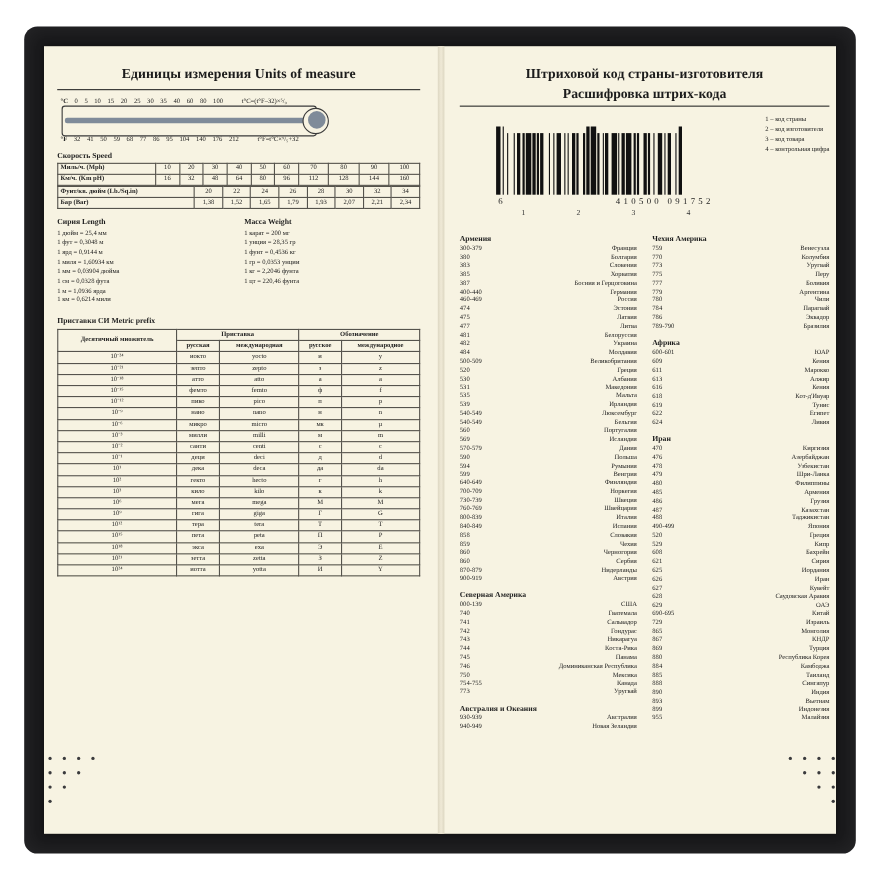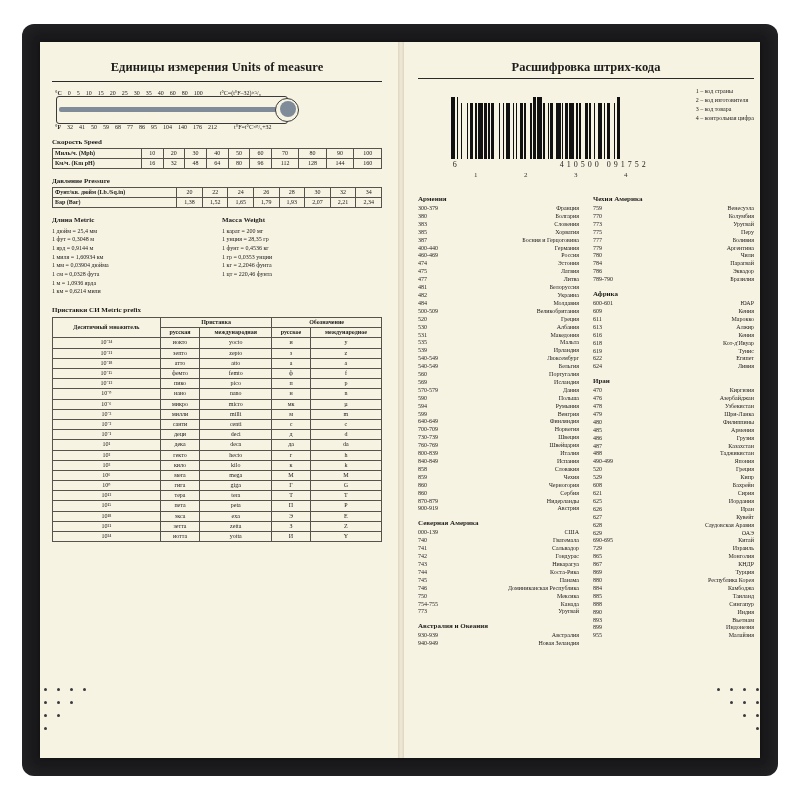--- a/index.html
+++ b/index.html
@@ -195,21 +195,20 @@
         <td>80</td>
         <td>96</td>
         <td>112</td>
         <td>128</td>
         <td>144</td>
         <td>160</td>
       </tr>
     </tbody>
       </table>
 
-    <div class="section-label">Давление Pressure</div>
     <table class="tbl">
       <tbody>
           <tr>
         <td class="lbl">Фунт/кв. дюйм (Lb./Sq.in)</td>
         <td>20</td>
         <td>22</td>
         <td>24</td>
         <td>26</td>
         <td>28</td>
         <td>30</td>
@@ -225,21 +224,21 @@
         <td>1,93</td>
         <td>2,07</td>
         <td>2,21</td>
         <td>2,34</td>
       </tr>
     </tbody>
       </table>
 
     <div class="three-col">
       <div>
-        <div class="mini-title">Длина Metric</div>
+        <div class="mini-title">Сирия Length</div>
         <div class="mini-list">
           <div>1 дюйм = 25,4 мм</div>
           <div>1 фут = 0,3048 м</div>
           <div>1 ярд = 0,9144 м</div>
           <div>1 миля = 1,60934 км</div>
           <div>1 мм = 0,03904 дюйма</div>
           <div>1 см = 0,0328 фута</div>
           <div>1 м = 1,0936 ярда</div>
           <div>1 км = 0,6214 мили</div>
         </div>
@@ -409,20 +408,21 @@
             <td>иотта</td>
             <td>yotta</td>
             <td>И</td>
             <td>Y</td>
           </tr>
     </tbody>
       </table>
   </div>
 
   <div class="right-col">
+    <div class="title">Штриховой код страны-изготовителя</div>
     <div class="title-sub">Расшифровка штрих-кода</div>
     <div class="rule"></div>
 
     <div style="display:flex;align-items:flex-start;margin-top:6px;">
       <div class="barcode-box">
         <div class="barcode" id="barcode-bars">
             <span style="width: 4.35px; height: 62px; background: rgb(17, 17, 17);"></span>
             <span style="width: 1.45px; height: 62px; background: transparent;"></span>
             <span style="width: 1.45px; height: 62px; background: rgb(17, 17, 17);"></span>
             <span style="width: 2.9px; height: 56px; background: transparent;"></span>

